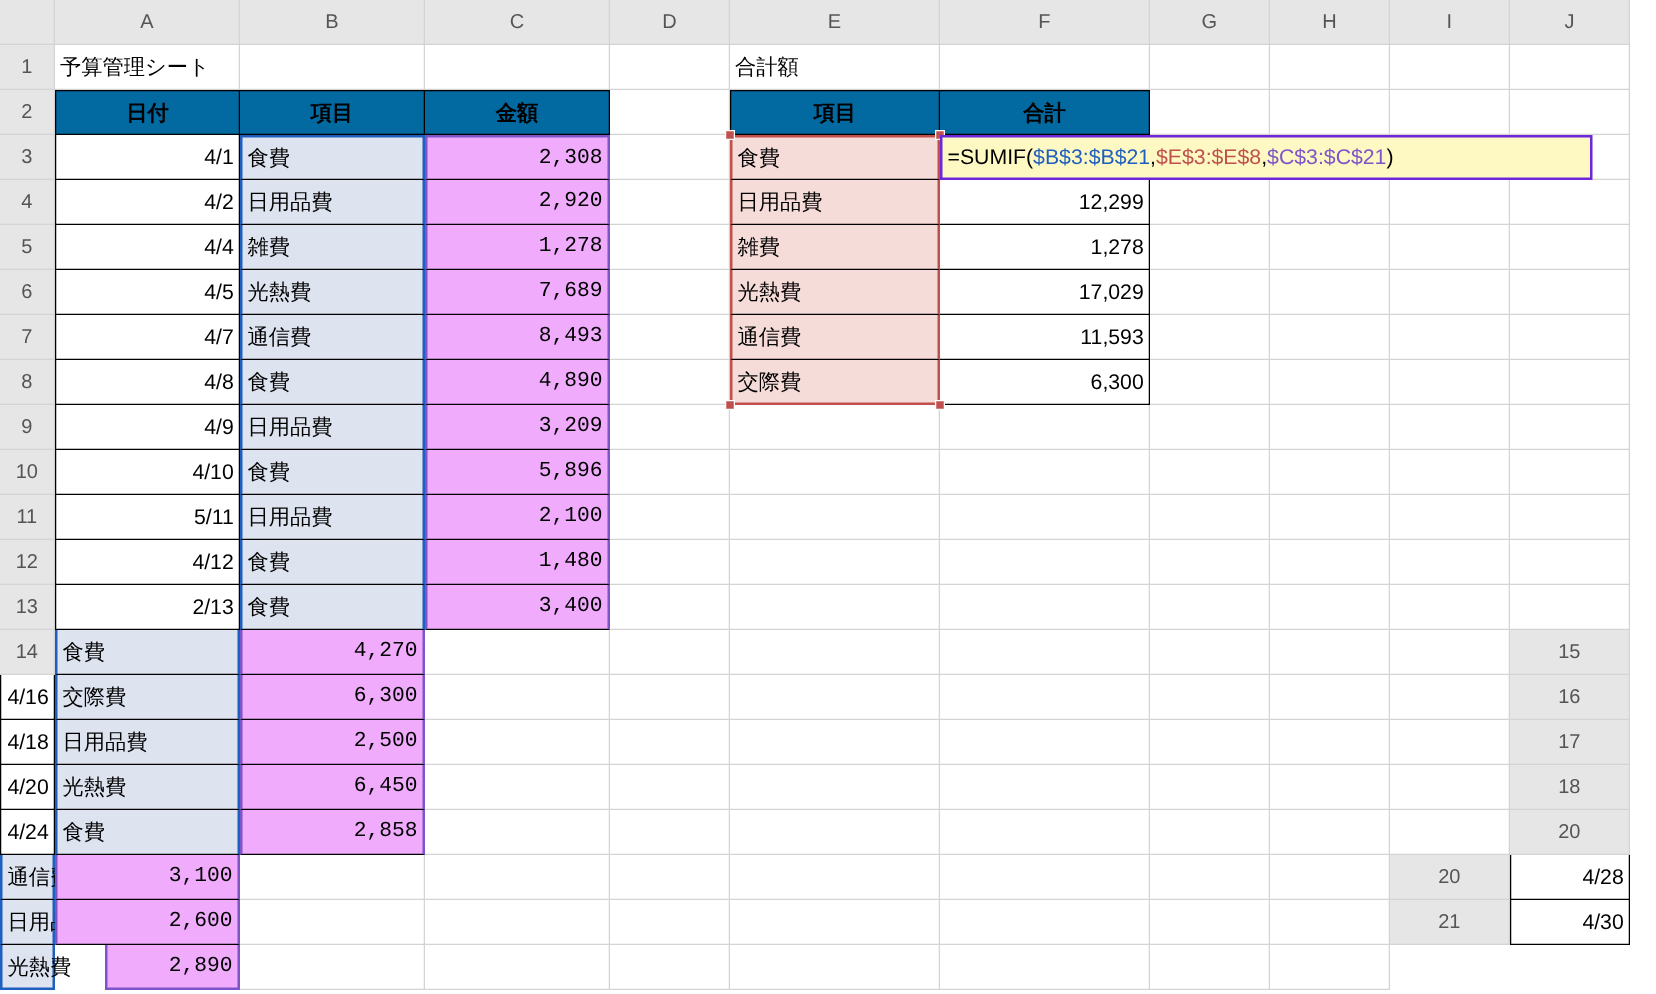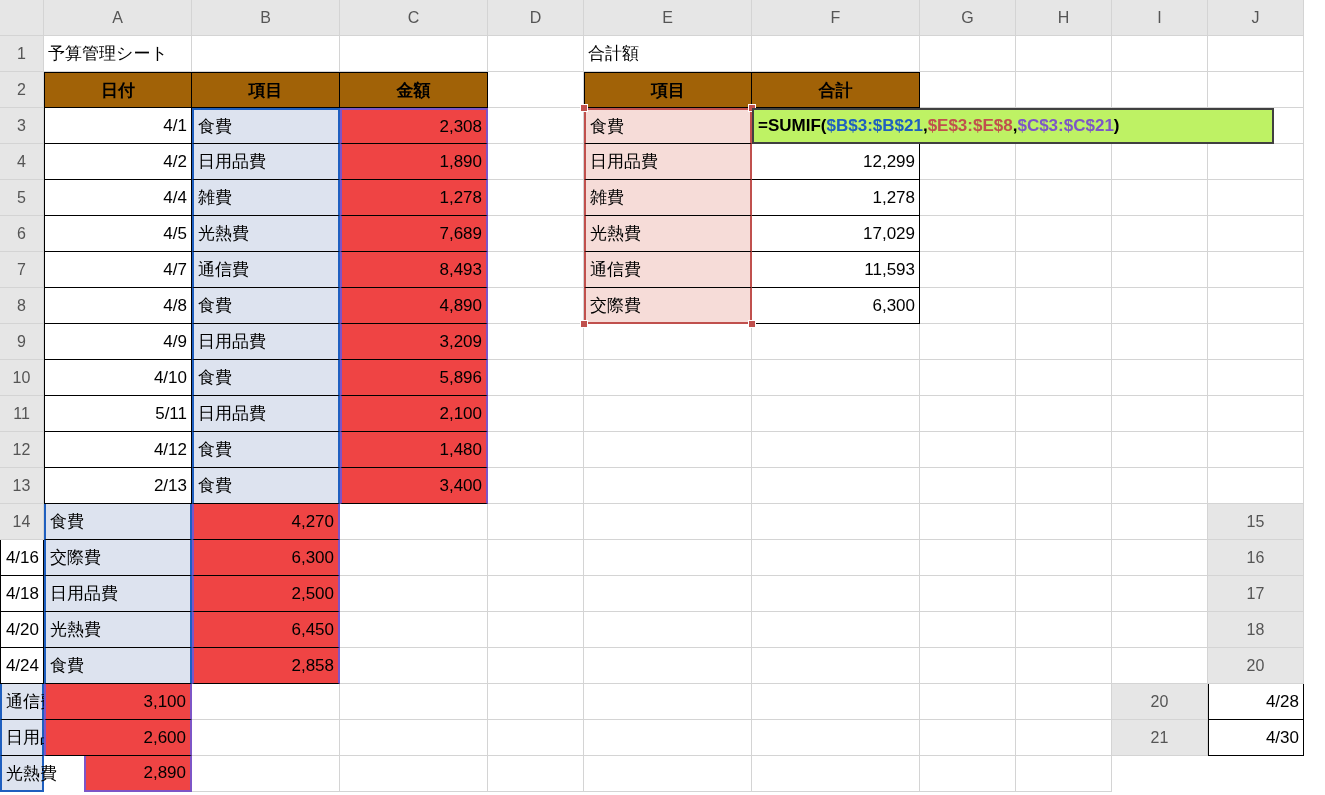--- a/index.html
+++ b/index.html
@@ -31,24 +31,24 @@
     background: #e6e6e6;
     color: #555;
     font-size: 16px;
     justify-content: center;
     font-weight: 400;
   }
   .rowhdr { justify-content: center; }
   .num { justify-content: flex-end; }
   .center { justify-content: center; }
   .bold { font-weight: 700; }
-  .hdrbg { background: #a16207; }
+  .hdrbg { background: #0369a1; }
   
   .blueRange { background: #dde3ef; }
-  .purpRange { background: #ef4444; }
+  .purpRange { background: #f0abfc; font-family: Liberation Mono, monospace; }
   .redRange  { background: #f6dcd8; }
   
   .tbl-top   { border-top: 1.5px solid #000; }
   .tbl-left  { border-left: 1.5px solid #000; }
   .tbl-right { border-right: 1.5px solid #000; }
   .tbl-bot   { border-bottom: 1.5px solid #000; }
   .tbl-inner-r { border-right: 1px solid #000; }
   .tbl-inner-b { border-bottom: 1px solid #000; }
   
   .rb-top    { border-top: 2px solid #1f5fbf; }
@@ -60,27 +60,26 @@
   .rp-right  { border-right: 2px solid #7d55c7; }
   .rp-bot    { border-bottom: 2px solid #7d55c7; margin-left: 40px; }
   .rr-top    { border-top: 2px solid #c0504d; }
   .rr-left   { border-left: 2px solid #c0504d; }
   .rr-right  { border-right: 2px solid #c0504d; }
   .rr-bot    { border-bottom: 2px solid #c0504d; }
   
   .formula-overlay {
     position: absolute;
     z-index: 10;
-    background: #bef264;
-    border: 2px solid #404040;
+    background: #fef9c3;
+    border: 2px solid #6d28d9;
     display: flex;
     align-items: center;
     padding: 0 4px;
     font-size: 17px;
-    font-weight: bold;
   }
   .formula-overlay .arg-blue   { color: #1f5fbf; }
   .formula-overlay .arg-red    { color: #c0504d; }
   .formula-overlay .arg-purple { color: #7d55c7; }
   .red-handle {
     position:absolute;
     width:8px;height:8px;
     background:#c0504d;
     border:1px solid #fff;
   }
@@ -129,21 +128,21 @@
     <div class="cell "></div>
     <div class="cell redRange tbl-left tbl-inner-r tbl-inner-b rr-left rr-right rr-top">食費</div>
     <div class="cell num tbl-right tbl-inner-b"></div>
     <div class="cell "></div>
     <div class="cell "></div>
     <div class="cell "></div>
     <div class="cell "></div>
     <div class="cell rowhdr">4</div>
     <div class="cell num tbl-left tbl-inner-r tbl-inner-b">4/2</div>
     <div class="cell blueRange tbl-inner-r tbl-inner-b rb-left rb-right">日用品費</div>
-    <div class="cell num purpRange tbl-right tbl-inner-b rp-left rp-right">1,890</div>
+    <div class="cell num purpRange tbl-right tbl-inner-b rp-left rp-right">2,920</div>
     <div class="cell "></div>
     <div class="cell redRange tbl-left tbl-inner-r tbl-inner-b rr-left rr-right">日用品費</div>
     <div class="cell num tbl-right tbl-inner-b">12,299</div>
     <div class="cell "></div>
     <div class="cell "></div>
     <div class="cell "></div>
     <div class="cell "></div>
     <div class="cell rowhdr">5</div>
     <div class="cell num tbl-left tbl-inner-r tbl-inner-b">4/4</div>
     <div class="cell blueRange tbl-inner-r tbl-inner-b rb-left rb-right">雑費</div>

